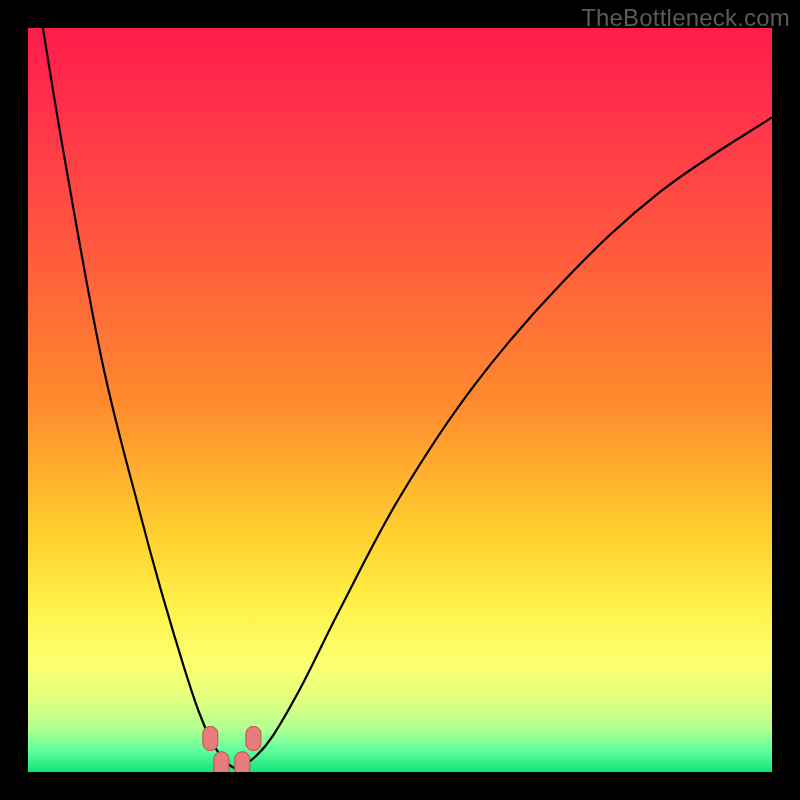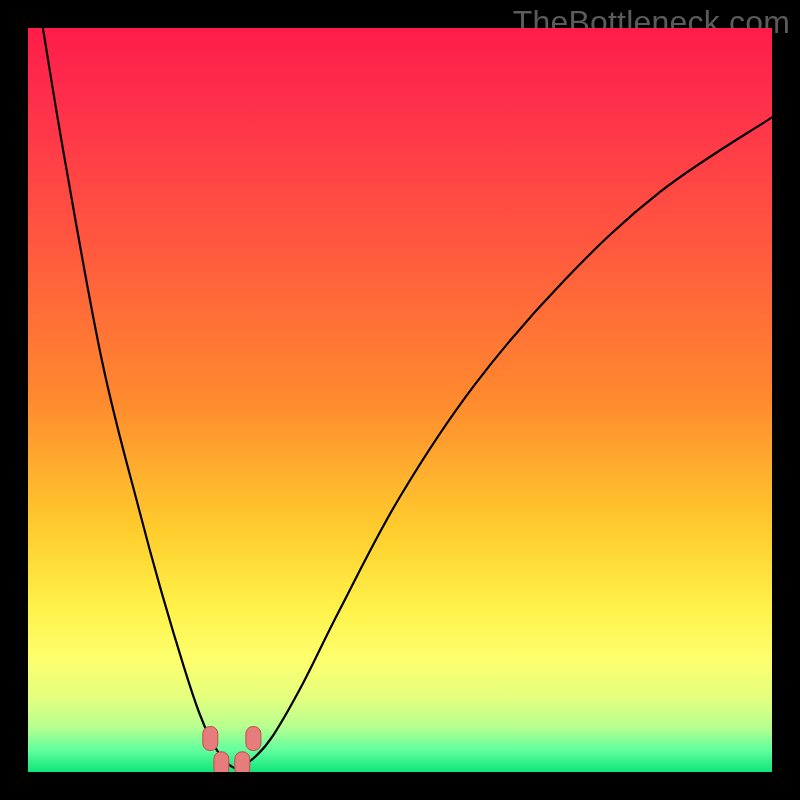--- a/index.html
+++ b/index.html
@@ -37,21 +37,21 @@
       #b5ff90 94%,
       #63ff9e 97%,
       #10e57a 100%
     );
   }
   .watermark {
     position: absolute;
     top: 4px;
     right: 10px;
     color: #5b5b5b;
-    font-size: 32px;
+    font-size: 24px;
     font-weight: 500;
     letter-spacing: 0.2px;
     user-select: none;
   }
   svg.curve-layer {
     position: absolute;
     left: 0;
     top: 0;
     width: 744px;
     height: 744px;

